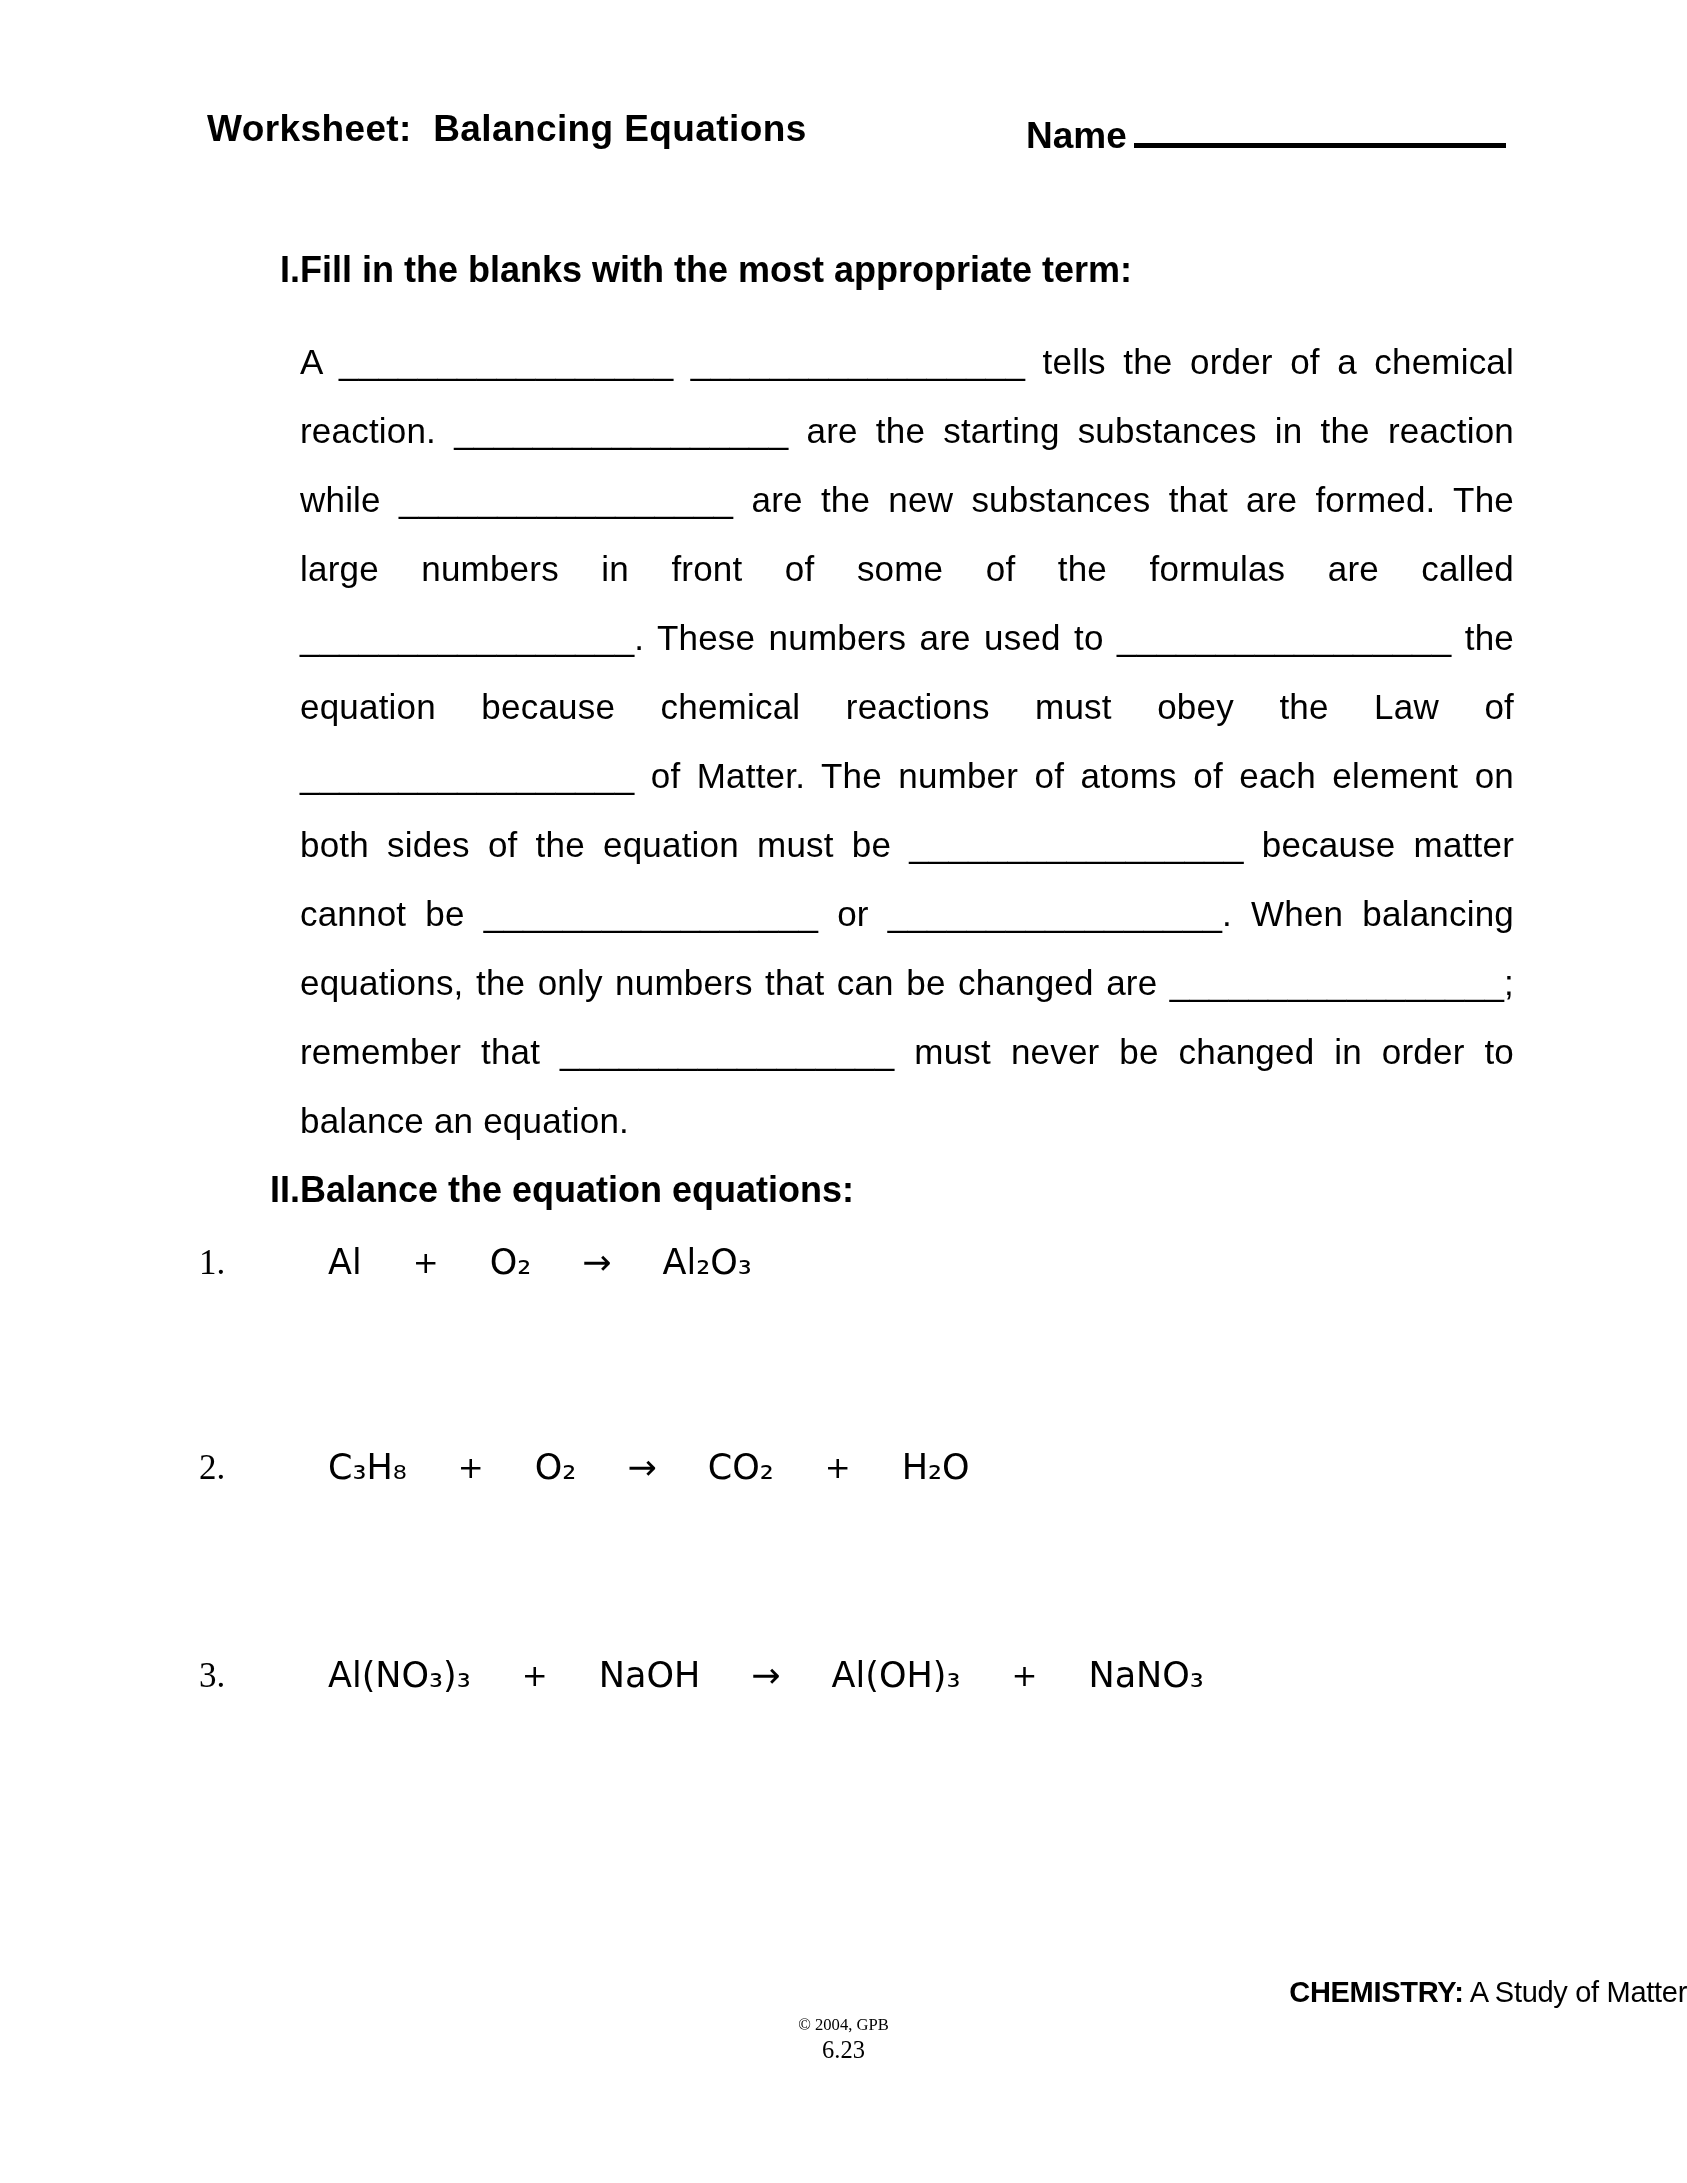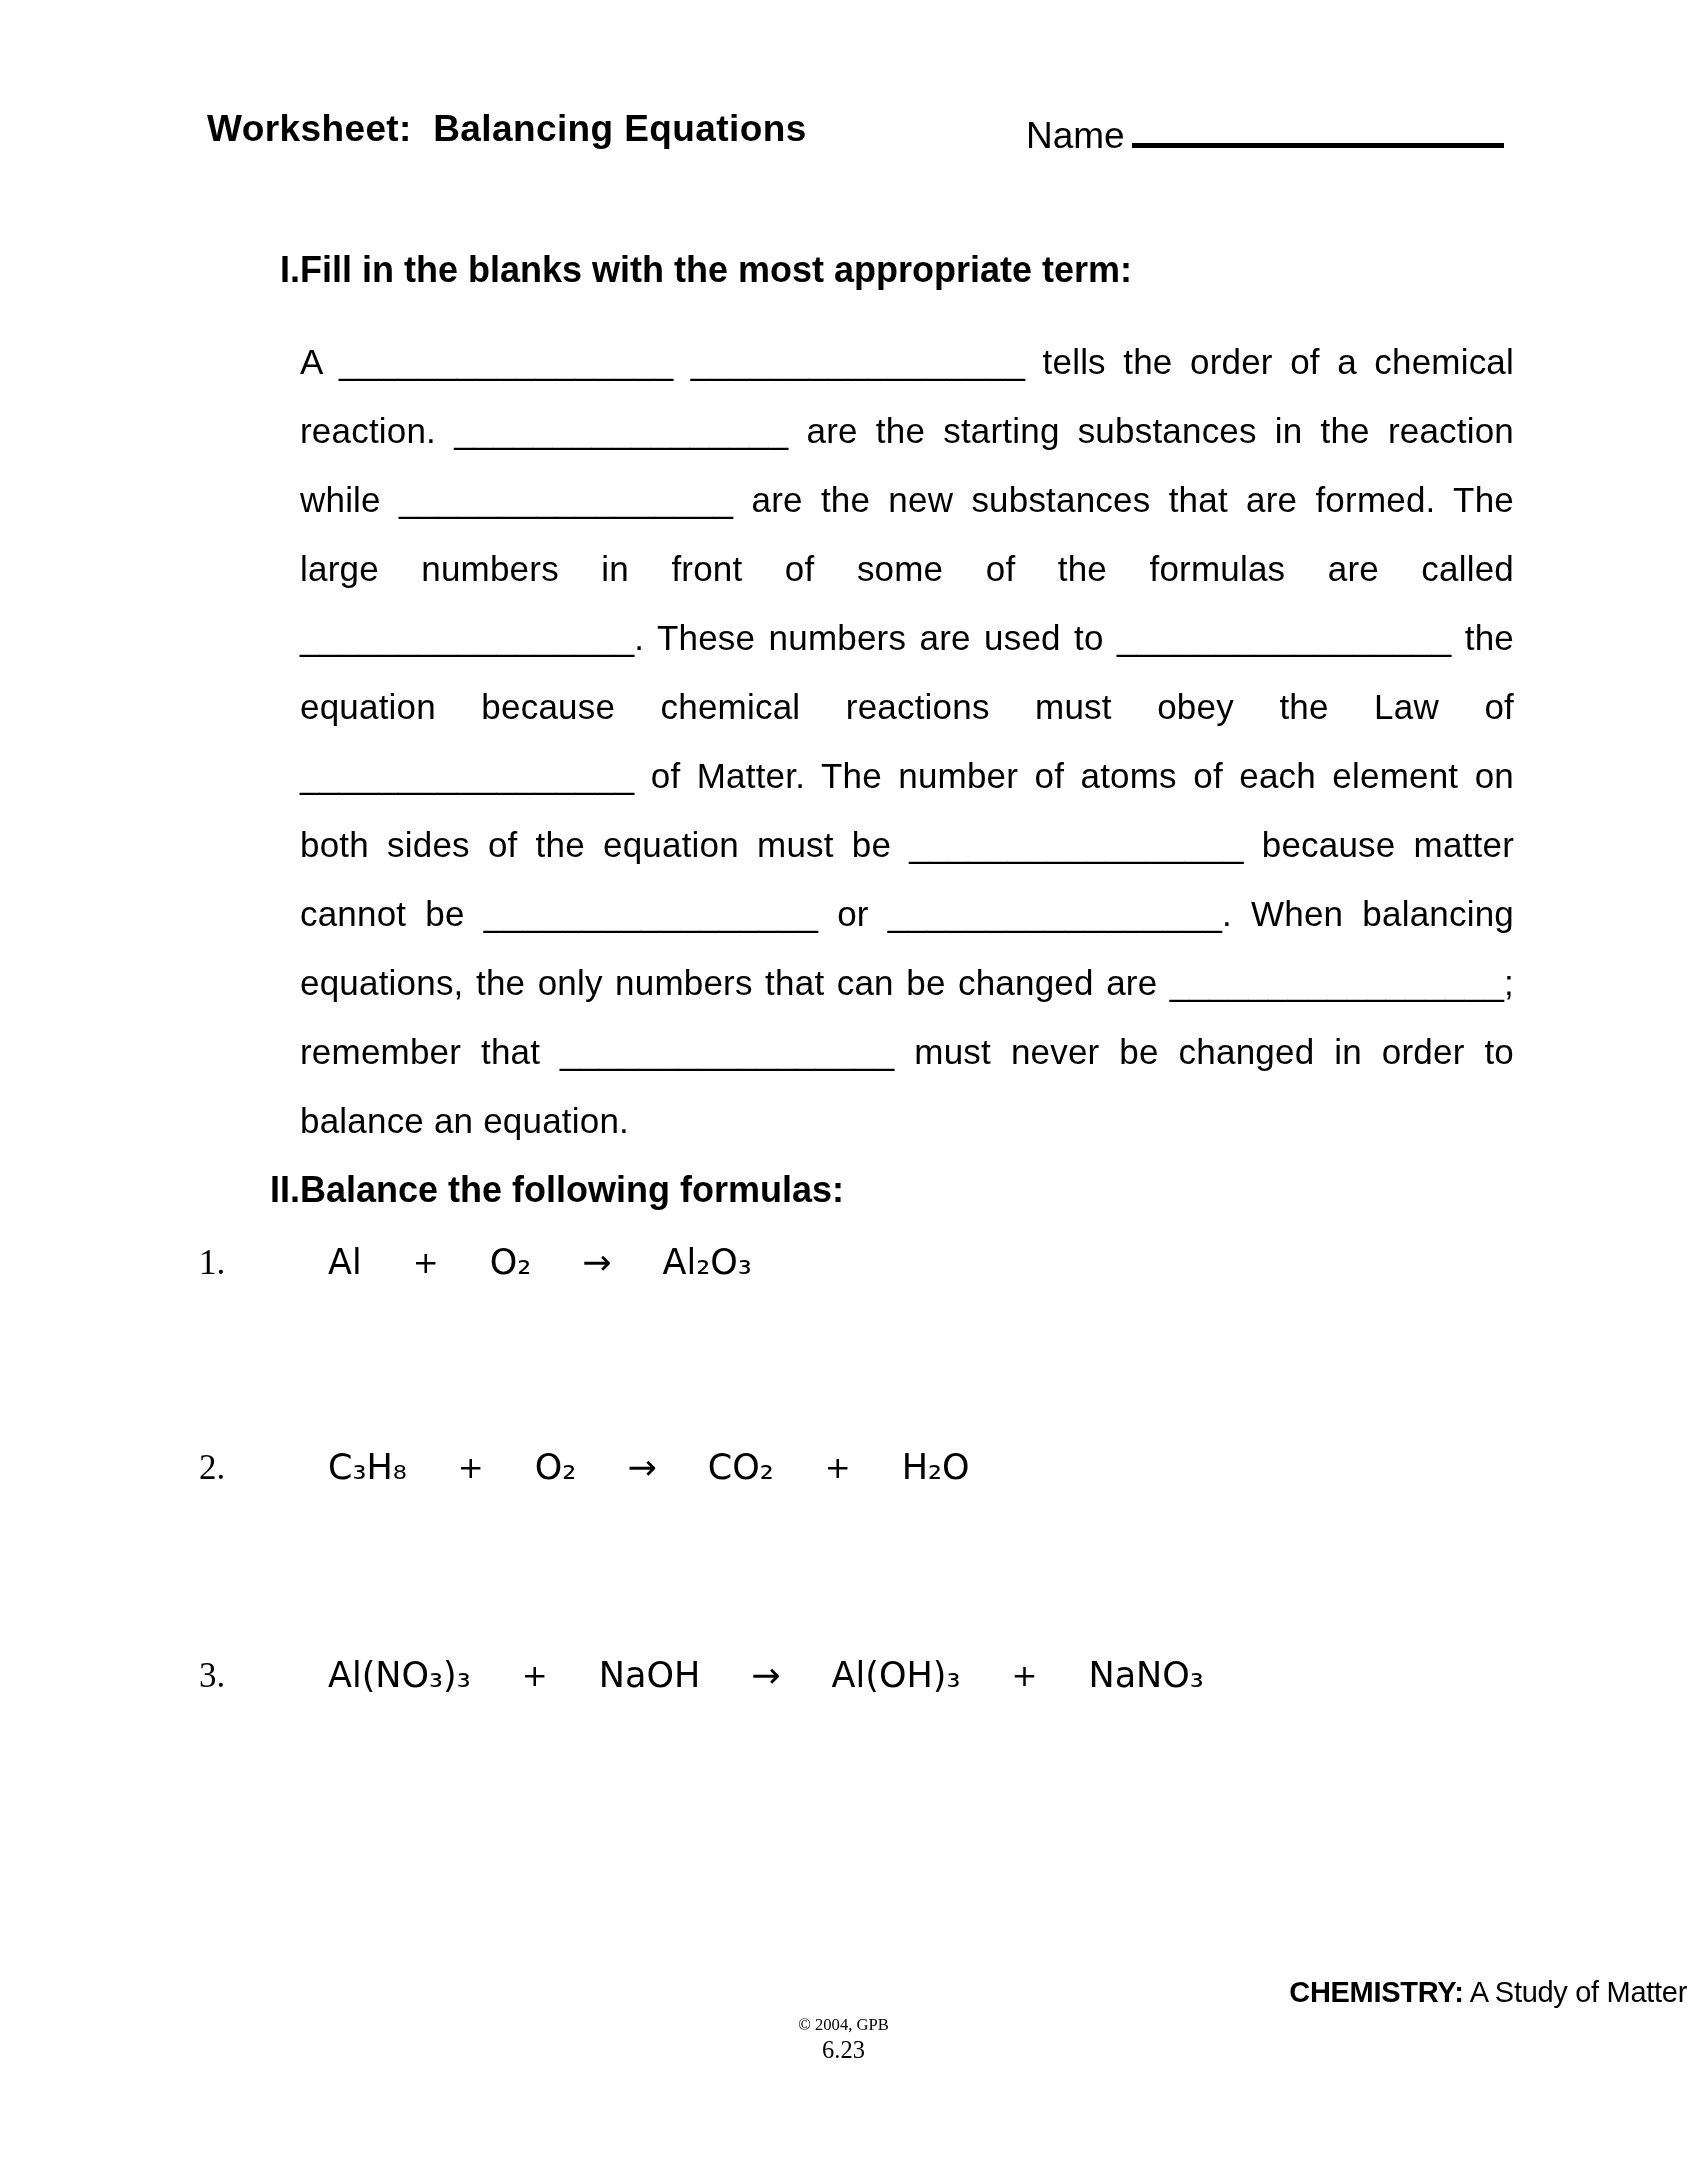--- a/index.html
+++ b/index.html
@@ -24,21 +24,21 @@
     font-size: 37px;
     font-weight: bold;
     white-space: pre;
     letter-spacing: 0.4px;
   }
   .name-block {
     position: absolute;
     left: 1026px;
     top: 108px;
     font-size: 37px;
-    font-weight: normal;
+    font-weight: bold;
     white-space: nowrap;
   }
   .name-line {
     display: inline-block;
     width: 372px;
     height: 35px;
     border-bottom: 5.2px solid #000;
     margin-left: 7px;
     vertical-align: baseline;
   }
@@ -152,21 +152,21 @@
     <div class="pline">_________________.  These numbers are used to _________________ the</div>
     <div class="pline">equation because chemical reactions must obey the Law of</div>
     <div class="pline">_________________ of Matter.  The number of atoms of each element on</div>
     <div class="pline">both sides of the equation must be _________________ because matter</div>
     <div class="pline">cannot be _________________ or _________________.  When balancing</div>
     <div class="pline">equations, the only numbers that can be changed are _________________;</div>
     <div class="pline">remember that _________________ must never be changed in order to</div>
     <div class="pline">balance an equation.</div>
   </div>
 
-  <div id="sec2-heading" class="sec-heading"><span class="numeral">II.</span><span>Balance the following formulas:</span></div>
+  <div id="sec2-heading" class="sec-heading"><span class="numeral">II.</span><span>Balance the equation equations:</span></div>
 
   <div id="eq-1" class="equation">
     <span class="eq-num">1.</span>
     <span class="eq-tokens">
       <span>Al</span>
       <span class="op">+</span>
       <span>O₂</span>
       <span>→</span>
       <span>Al₂O₃</span>
     </span>

